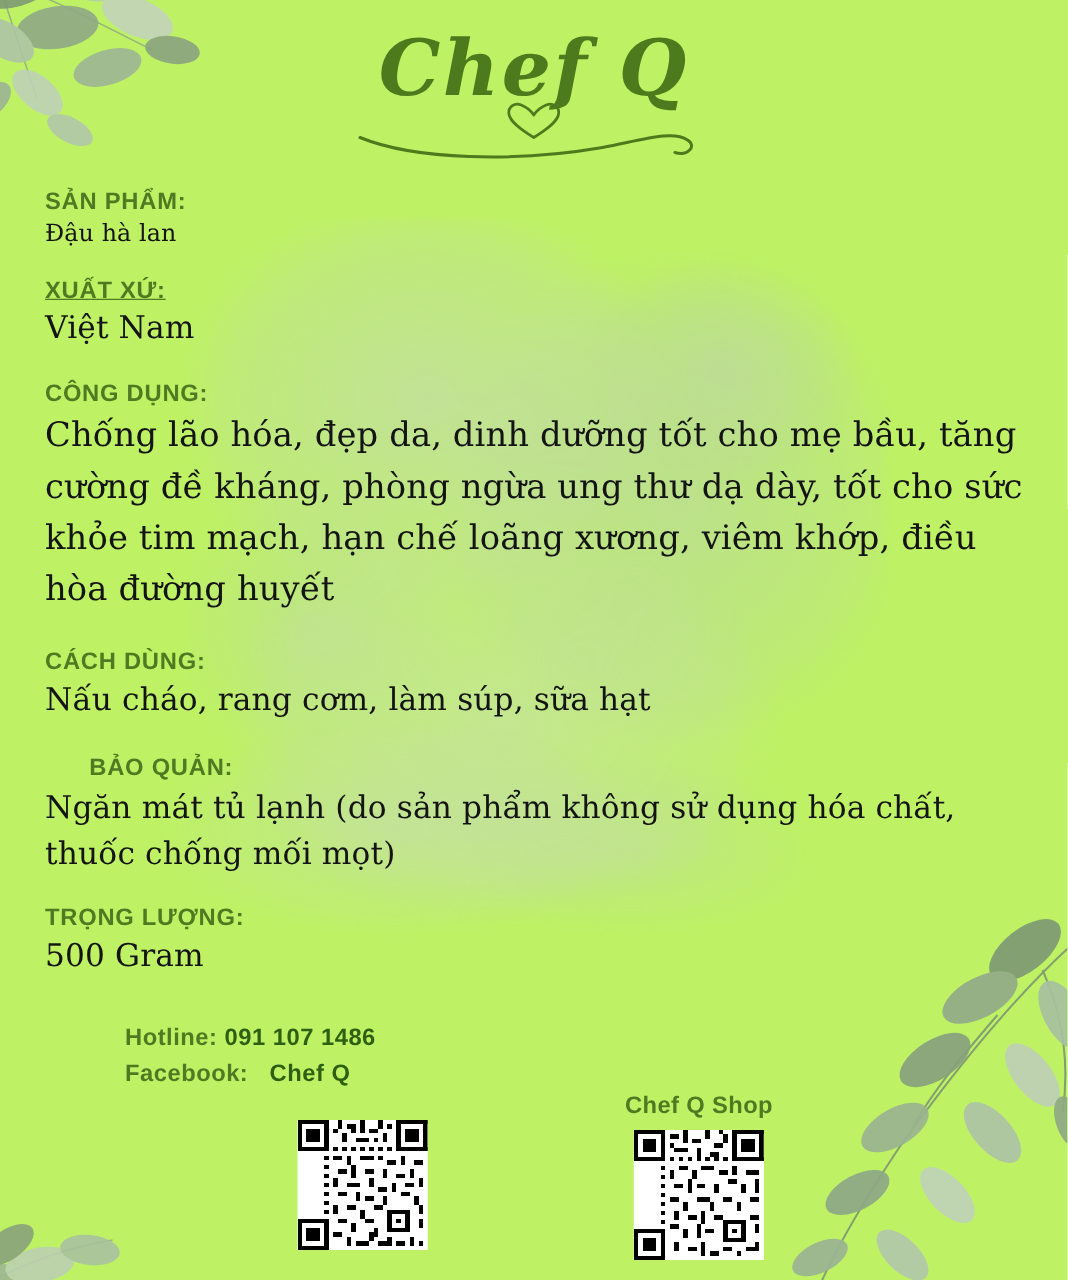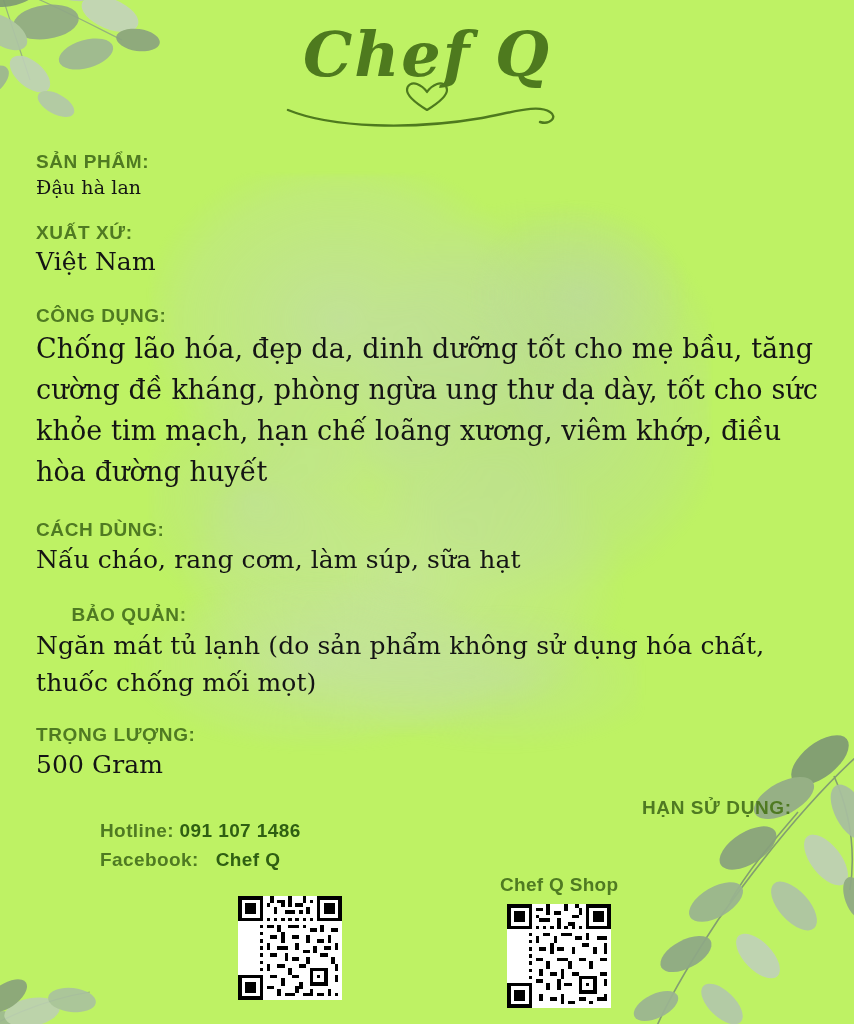--- a/index.html
+++ b/index.html
@@ -139,21 +139,21 @@
     font-family: "DejaVu Serif", serif;
     font-size: 25px;
     line-height: 1.42;
     letter-spacing: 0.1px;
   }
 
   .row-product .row-label { padding-top: 4px; }
   .row-product .row-value { font-size: 19px; }
 
   .row-origin { margin-top: 16px; }
-  .row-origin .row-label { padding-top: 4px; }
+  .row-origin .row-label { padding-top: 4px; text-decoration: underline; }
 
   .row-uses { margin-top: 18px; }
   .row-uses .row-label { padding-top: 6px; }
   .row-uses .row-value { font-size: 27px; line-height: 1.52; }
 
   .row-howto { margin-top: 22px; }
   .row-howto .row-label { padding-top: 4px; }
 
   .row-storage { margin-top: 22px; }
   .row-storage .row-label { padding-top: 4px; text-align: center; }
@@ -325,24 +325,20 @@
     <div class="row row-storage">
       <div class="row-label">BẢO QUẢN:</div>
       <div class="row-value">Ngăn mát tủ lạnh (do sản phẩm không sử dụng hóa chất, thuốc chống mối mọt)</div>
     </div>
 
     <div class="row row-weight">
       <div class="row-label">TRỌNG LƯỢNG:</div>
       <div class="row-value">500 Gram</div>
     </div>
 
-    <div class="row row-expiry">
-      <div class="row-label">HẠN SỬ DỤNG:</div>
-      <div class="expiry-line"></div>
-    </div>
 
   </div>
 
   <div class="contact">
     <div class="contact-line">
       <span>Hotline:</span>
       <span class="val">091 107 1486</span>
     </div>
     <div class="contact-line">
       <span>Facebook:</span>

